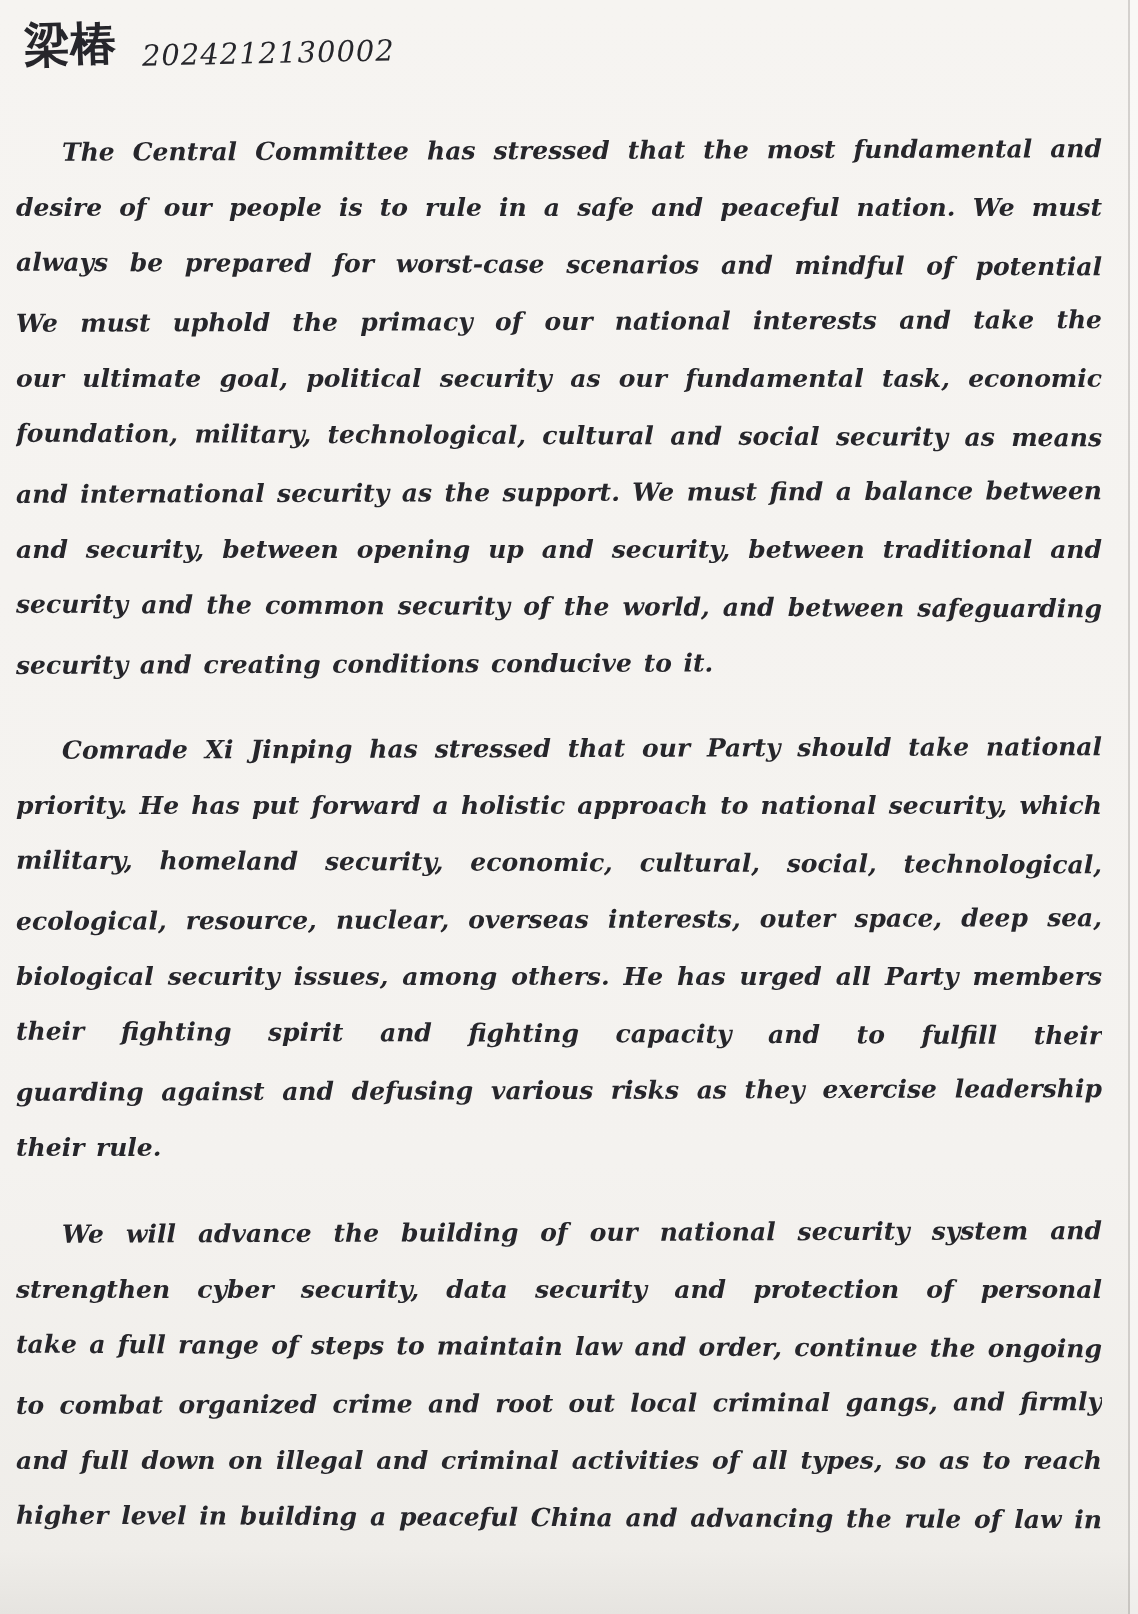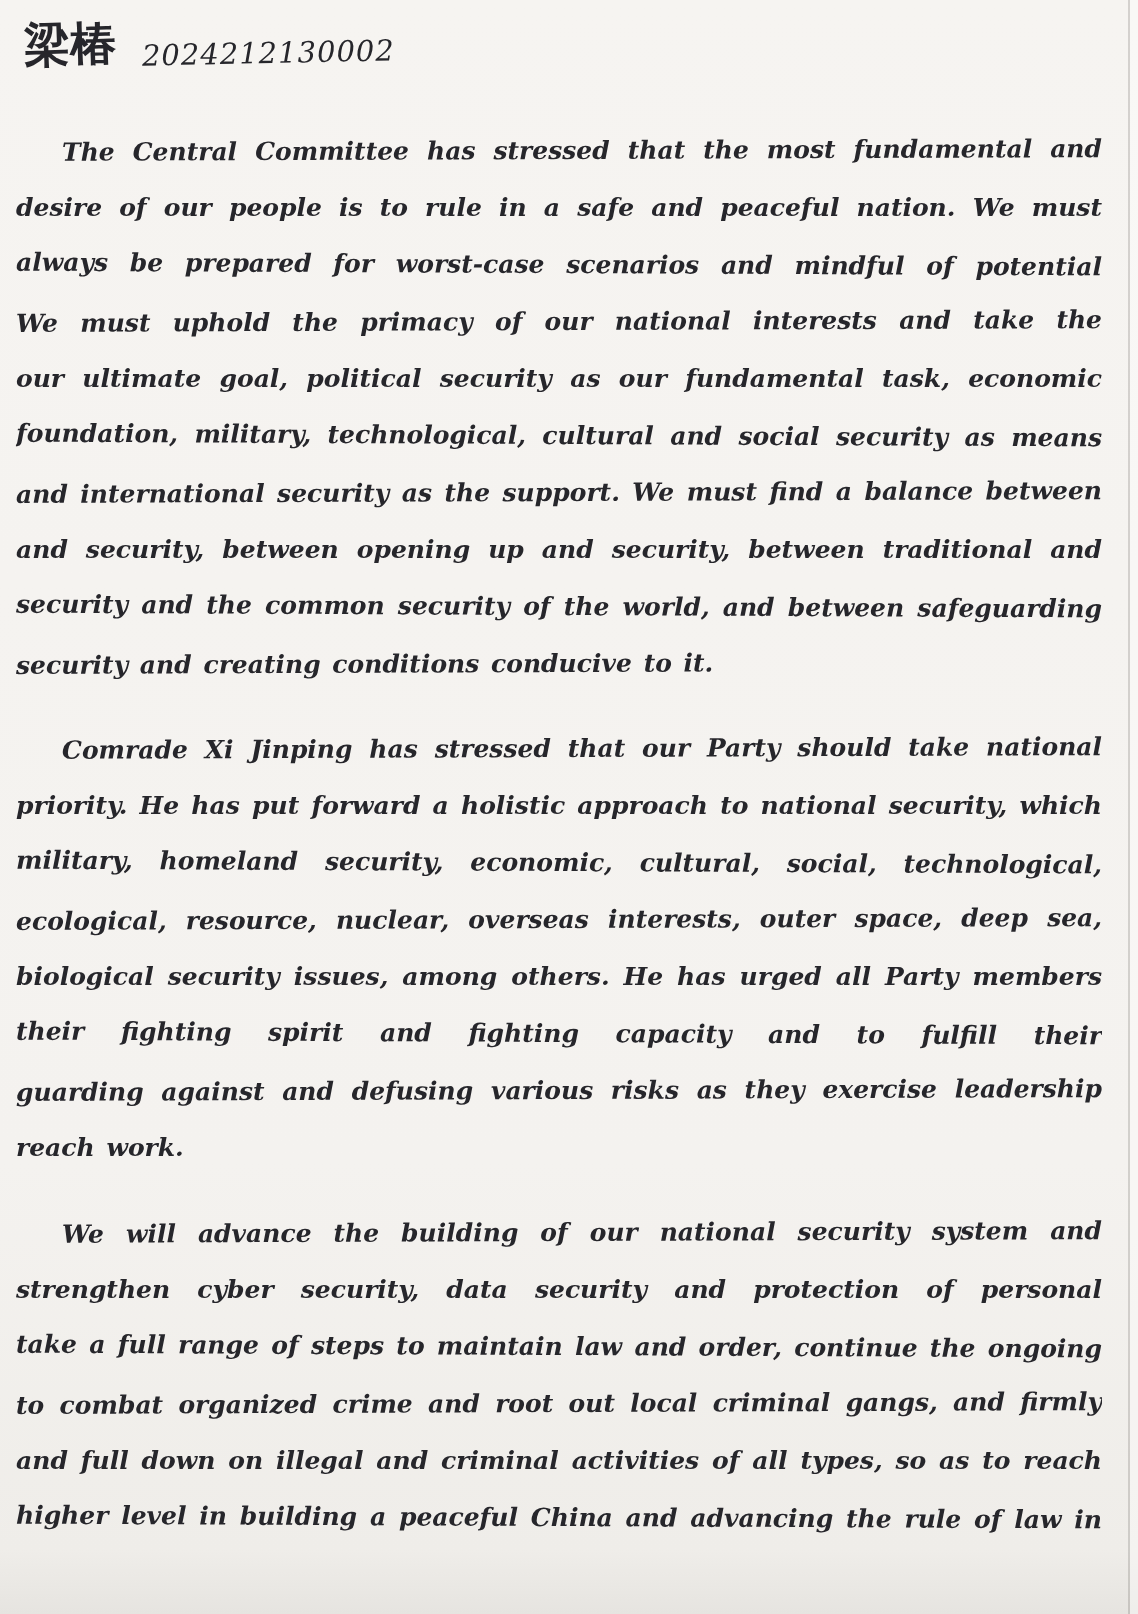--- a/index.html
+++ b/index.html
@@ -95,21 +95,21 @@
     </div>
 
     <div class="para">
       <div class="line indent">Comrade Xi Jinping has stressed that our Party should take national security as its top</div>
       <div class="line">priority. He has put forward a holistic approach to national security, which covers political</div>
       <div class="line">military, homeland security, economic, cultural, social, technological, cyberspace,</div>
       <div class="line">ecological, resource, nuclear, overseas interests, outer space, deep sea, polar, and</div>
       <div class="line">biological security issues, among others. He has urged all Party members to enhance</div>
       <div class="line">their fighting spirit and fighting capacity and to fulfill their responsibilities for</div>
       <div class="line">guarding against and defusing various risks as they exercise leadership and carry out</div>
-      <div class="line short">reach work.</div>
+      <div class="line short">their rule.</div>
     </div>
 
     <div class="para">
       <div class="line indent">We will advance the building of our national security system and capacity, and</div>
       <div class="line">strengthen cyber security, data security and protection of personal information. We will</div>
       <div class="line">take a full range of steps to maintain law and order, continue the ongoing efforts</div>
       <div class="line">to combat organized crime and root out local criminal gangs, and firmly prevent</div>
       <div class="line">and full down on illegal and criminal activities of all types, so as to reach a</div>
       <div class="line">higher level in building a peaceful China and advancing the rule of law in China.</div>
     </div>

